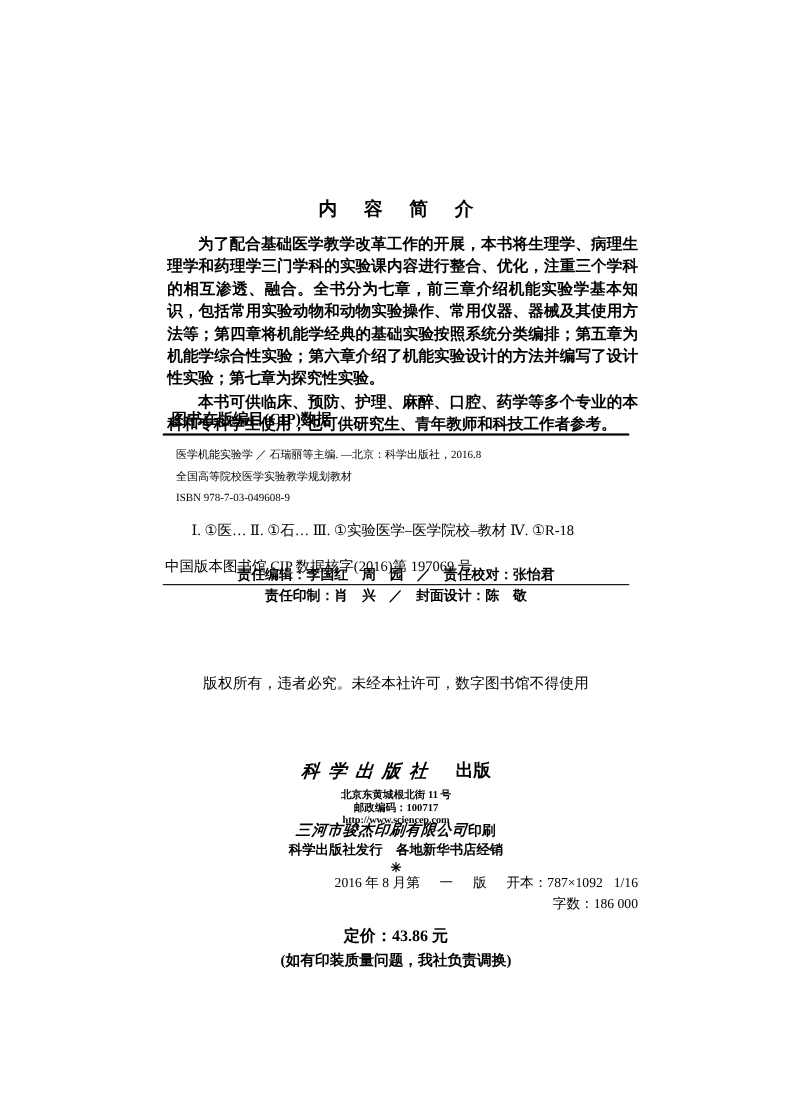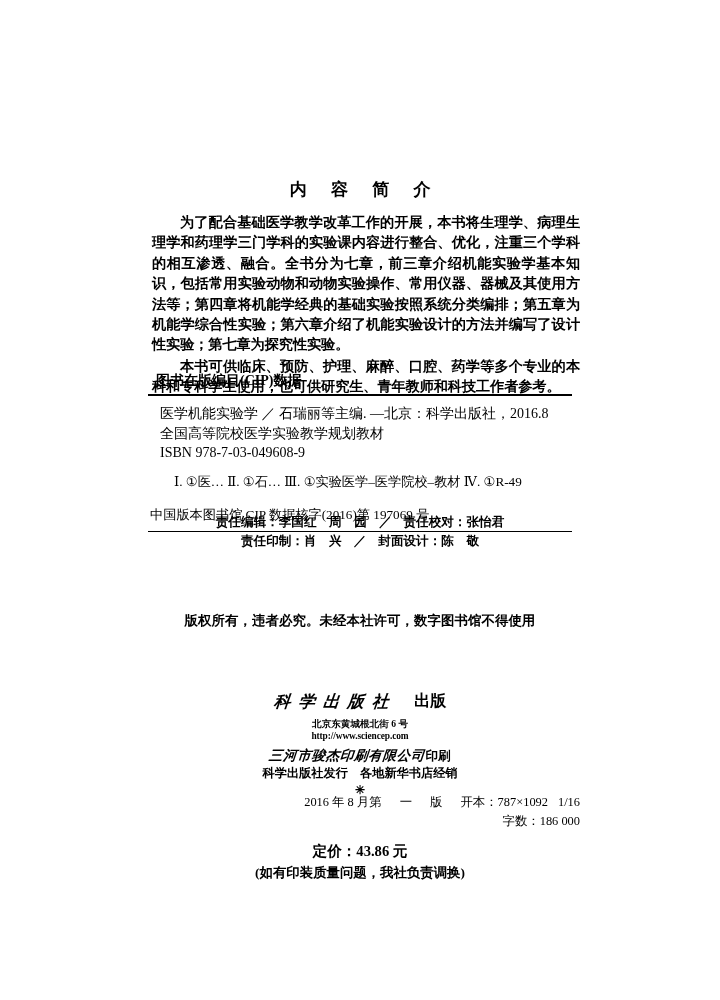--- a/index.html
+++ b/index.html
@@ -66,21 +66,21 @@
     width: 100%;
   }
   .rule-thin {
     border-top: 1.4px solid #000;
     width: 100%;
   }
   .cip-body {
     padding: 8px 0 5px 12px;
   }
   .cip-line {
-    font-size: 14px;
+    font-size: 10px;
     line-height: 19.5px;
     white-space: nowrap;
   }
   .cip-sep {
     height: 9px;
   }
   .cip-class {
     font-size: 13.2px;
     line-height: 19px;
     padding-left: 14px;
@@ -110,21 +110,21 @@
   .sp-wide { display: inline-block; width: 12px; }
 
   
   .copyright-notice {
     position: absolute;
     left: 140px;
     top: 612px;
     width: 440px;
     text-align: center;
     font-size: 13.4px;
-    font-weight: bold;
+    font-weight: normal;
     letter-spacing: 0.1px;
     white-space: nowrap;
   }
 
   
   .publisher-block {
     position: absolute;
     left: 140px;
     top: 690px;
     width: 440px;
@@ -251,42 +251,43 @@
   </div>
 
   <div class="cip-block">
     <div class="cip-heading">图书在版编目(CIP)数据</div>
     <div class="rule-thick"></div>
     <div class="cip-body">
       <div class="cip-line">医学机能实验学 ／ 石瑞丽等主编. —北京：科学出版社，2016.8</div>
       <div class="cip-line">全国高等院校医学实验教学规划教材</div>
       <div class="cip-line">ISBN 978-7-03-049608-9</div>
       <div class="cip-sep"></div>
-      <div class="cip-class">Ⅰ. ①医…  Ⅱ. ①石…  Ⅲ. ①实验医学–医学院校–教材   Ⅳ. ①R-49</div>
+      <div class="cip-class">Ⅰ. ①医…  Ⅱ. ①石…  Ⅲ. ①实验医学–医学院校–教材   Ⅳ. ①R-18</div>
     </div>
     <div class="cip-cipnum">中国版本图书馆 CIP 数据核字(2016)第 197069 号</div>
     <div class="rule-thin"></div>
   </div>
 
   <div class="credits">
     <div class="credit-line">
       <span>责任编辑：</span><span>李国红　周　园</span><span class="sp-wide"></span><span>／</span><span class="sp-wide"></span><span>责任校对：</span><span>张怡君</span>
     </div>
     <div class="credit-line">
       <span>责任印制：</span><span>肖　兴</span><span class="sp-wide"></span><span>／</span><span class="sp-wide"></span><span>封面设计：</span><span>陈　敬</span>
     </div>
   </div>
 
   <div class="copyright-notice">版权所有，违者必究。未经本社许可，数字图书馆不得使用</div>
 
   <div class="publisher-block">
     <div class="pub-logo-row">
       <span class="pub-logo-cal">科学出版社</span><span class="pub-logo-suffix">出版</span>
     </div>
-    <div class="pub-addr">北京东黄城根北街 6 号</div>
+    <div class="pub-addr">北京东黄城根北街 11 号</div>
+    <div class="pub-addr">邮政编码：100717</div>
     <div class="pub-url">http://www.sciencep.com</div>
   </div>
 
   <div class="printer-block">
     <div class="printer-name-row">
       <span class="printer-name">三河市骏杰印刷有限公司</span><span class="printer-verb">印刷</span>
     </div>
     <div class="distrib-row">科学出版社发行　各地新华书店经销</div>
     <div class="star-sep">✳</div>
   </div>

